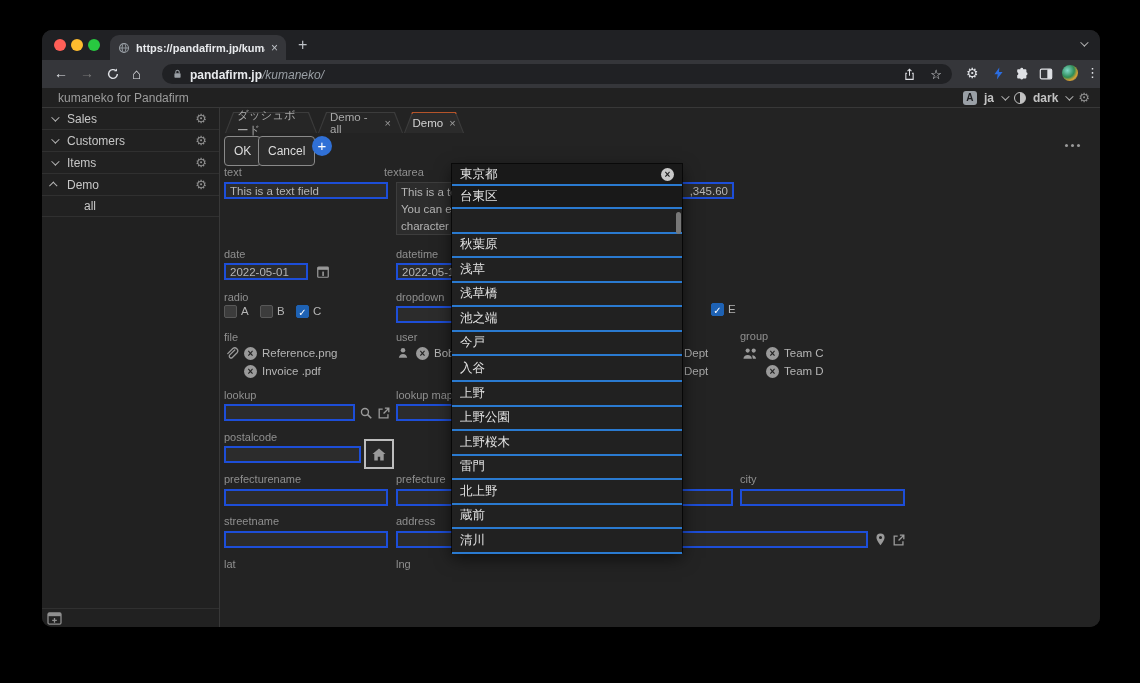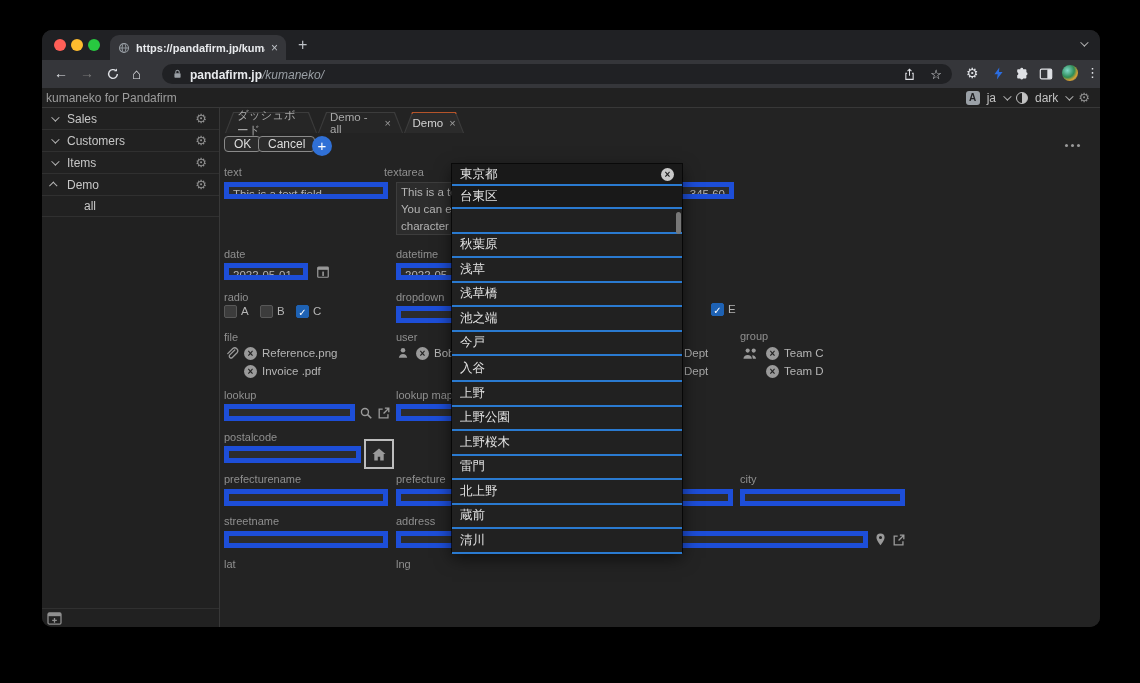--- a/index.html
+++ b/index.html
@@ -26,23 +26,23 @@
   .pill .host { color:#e8eaed; font-size:12px; font-weight:bold; }
   .pill .path { color:#9aa0a6; font-size:12px;font-style:italic; }
   .chev { display:inline-block; width:6px; height:6px; border-right:1.6px solid #b5b5b5; border-bottom:1.6px solid #b5b5b5; }
   .chev.down { transform:rotate(45deg) translateY(-2px); }
   .chev.up   { transform:rotate(225deg) translateY(-1px); }
   svg { display:block; }
 
   
   .appheader { position:absolute; left:0; top:58px; width:100%; height:20px; background:#212121;
                border-bottom:1px solid #383838; display:flex; align-items:center; }
-  .appheader .title { color:#9d9d9d; font-size:12px; margin-left:4px; }
+  .appheader .title { color:#9d9d9d; font-size:12px; margin-left:16px; }
   .hctrl { margin-left:auto; display:flex; align-items:center; gap:7px; padding-right:10px; }
-  .hctrl .txt { color:#c2c2c2; font-size:12px; }
+  .hctrl .txt { color:#c2c2c2; font-size:12px;font-weight:bold; }
   .abox { width:14px; height:14px; background:#9aa0a6; color:#202124; border-radius:3px;
           font-size:10px; font-weight:bold; text-align:center; line-height:14px; }
   .halfmoon { width:12px; height:12px; border:1.5px solid #c2c2c2; border-radius:50%;
               background:linear-gradient(90deg,transparent 50%,#c2c2c2 50%); }
   .gear { color:#8f8f8f; font-size:13px; line-height:13px; }
 
   
   .sidebar { position:absolute; left:0; top:78px; width:178px; height:519px; background:#212121;
              border-right:1px solid #383838; }
   .srow { position:relative; height:22px; border-bottom:1px solid #303030; display:flex; align-items:center;
@@ -62,30 +62,30 @@
   .ctab .fill { position:absolute; inset:1px 1px 0 1px; background:#262626;
                 clip-path:polygon(8px 0, calc(100% - 8px) 0, 100% 100%, 0 100%); }
   .ctab .lbl { position:relative; display:flex; align-items:center; justify-content:center; height:100%;
                gap:6px; padding:0 12px; }
   .ctab.active .fill { background:#2b2b2b; }
   .ctab.active .shape { background:linear-gradient(#b5542a, #b5542a 2px, #3c3c3c 2px); }
   .ctab.active .lbl { color:#d2d2d2; }
   .ctab .x { font-size:11px; color:#9a9a9a; }
   .ctab.active .x { color:#a0a0a0; }
 
-  .btn { position:absolute; top:26px; height:16px; background:#2b2b2b; border:1px solid #8a8a8a;
+  .btn { position:absolute; top:26px; height:30px; background:#2b2b2b; border:1px solid #8a8a8a;
          border-radius:4px; color:#dcdcdc; font-size:12px; display:flex; align-items:center;
          justify-content:center; padding:0 9px; }
   .plusbtn { position:absolute; top:26px; width:20px; height:20px; border-radius:50%; background:#3070d6;
              color:#fff; font-size:15px; line-height:19px; text-align:center; }
   .dots3 { position:absolute; display:flex; gap:3px; }
   .dots3 i { width:3px; height:3px; border-radius:50%; background:#9a9a9a; }
 
   .flabel { position:absolute; color:#8f8f8f; font-size:11px; white-space:nowrap; }
-  .finput { position:absolute; height:17px; background:#2c2c2c; border:5px solid #1d4ed8;
+  .finput { position:absolute; height:17px; background:#2c2c2c; border:2px solid #1d4ed8;
             color:#b5b5b5; font-size:11.5px; line-height:15px; padding:0 4px; white-space:nowrap; overflow:hidden; }
   .ftext  { position:absolute; color:#b5b5b5; font-size:11.5px; white-space:nowrap; }
   .farea  { position:absolute; background:#2c2c2c; border:1px solid #3d3d3d; color:#b5b5b5;
             font-size:11.5px; line-height:17px; padding:1px 4px; overflow:hidden; }
   .cb { position:absolute; width:13px; height:13px; background:#3c3c3c; border:1px solid #585858; border-radius:2px; }
   .cb.on { background:#1e62b4; border-color:#1e62b4; color:#fff; font-size:10px; line-height:13px; text-align:center; }
   .cblbl { position:absolute; color:#b5b5b5; font-size:11.5px; }
   .rm { position:absolute; width:13px; height:13px; border-radius:50%; background:#9a9a9a; color:#222;
         font-size:10px; line-height:13px; text-align:center; font-weight:bold; }
   .homebtn { position:absolute; width:30px; height:30px; border:2px solid #bdbdbd; background:#262626;

